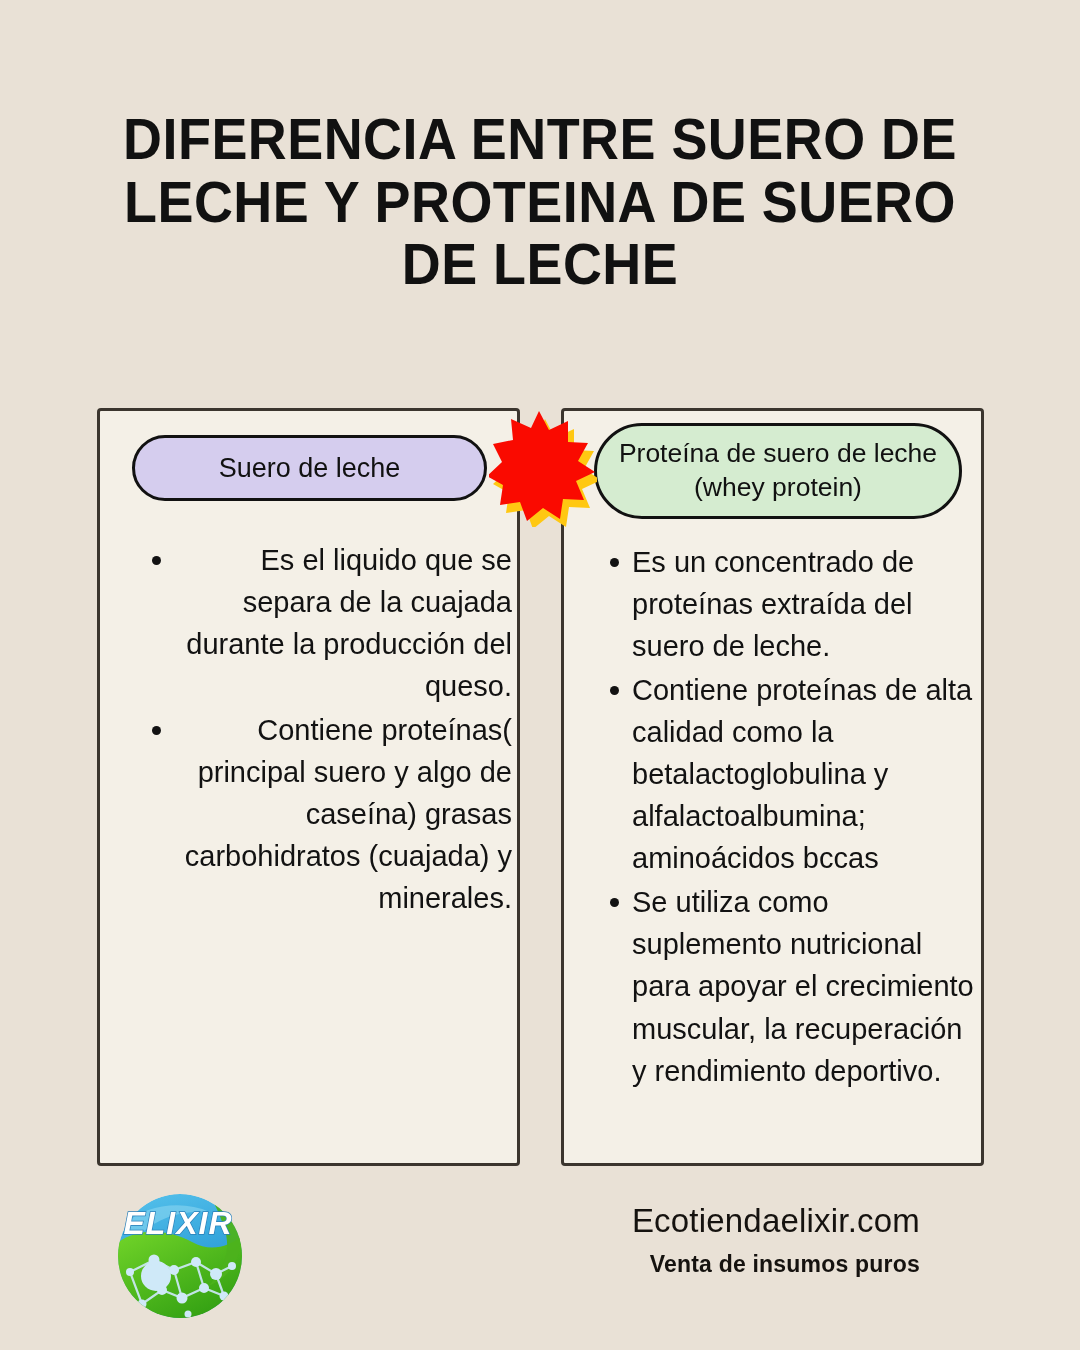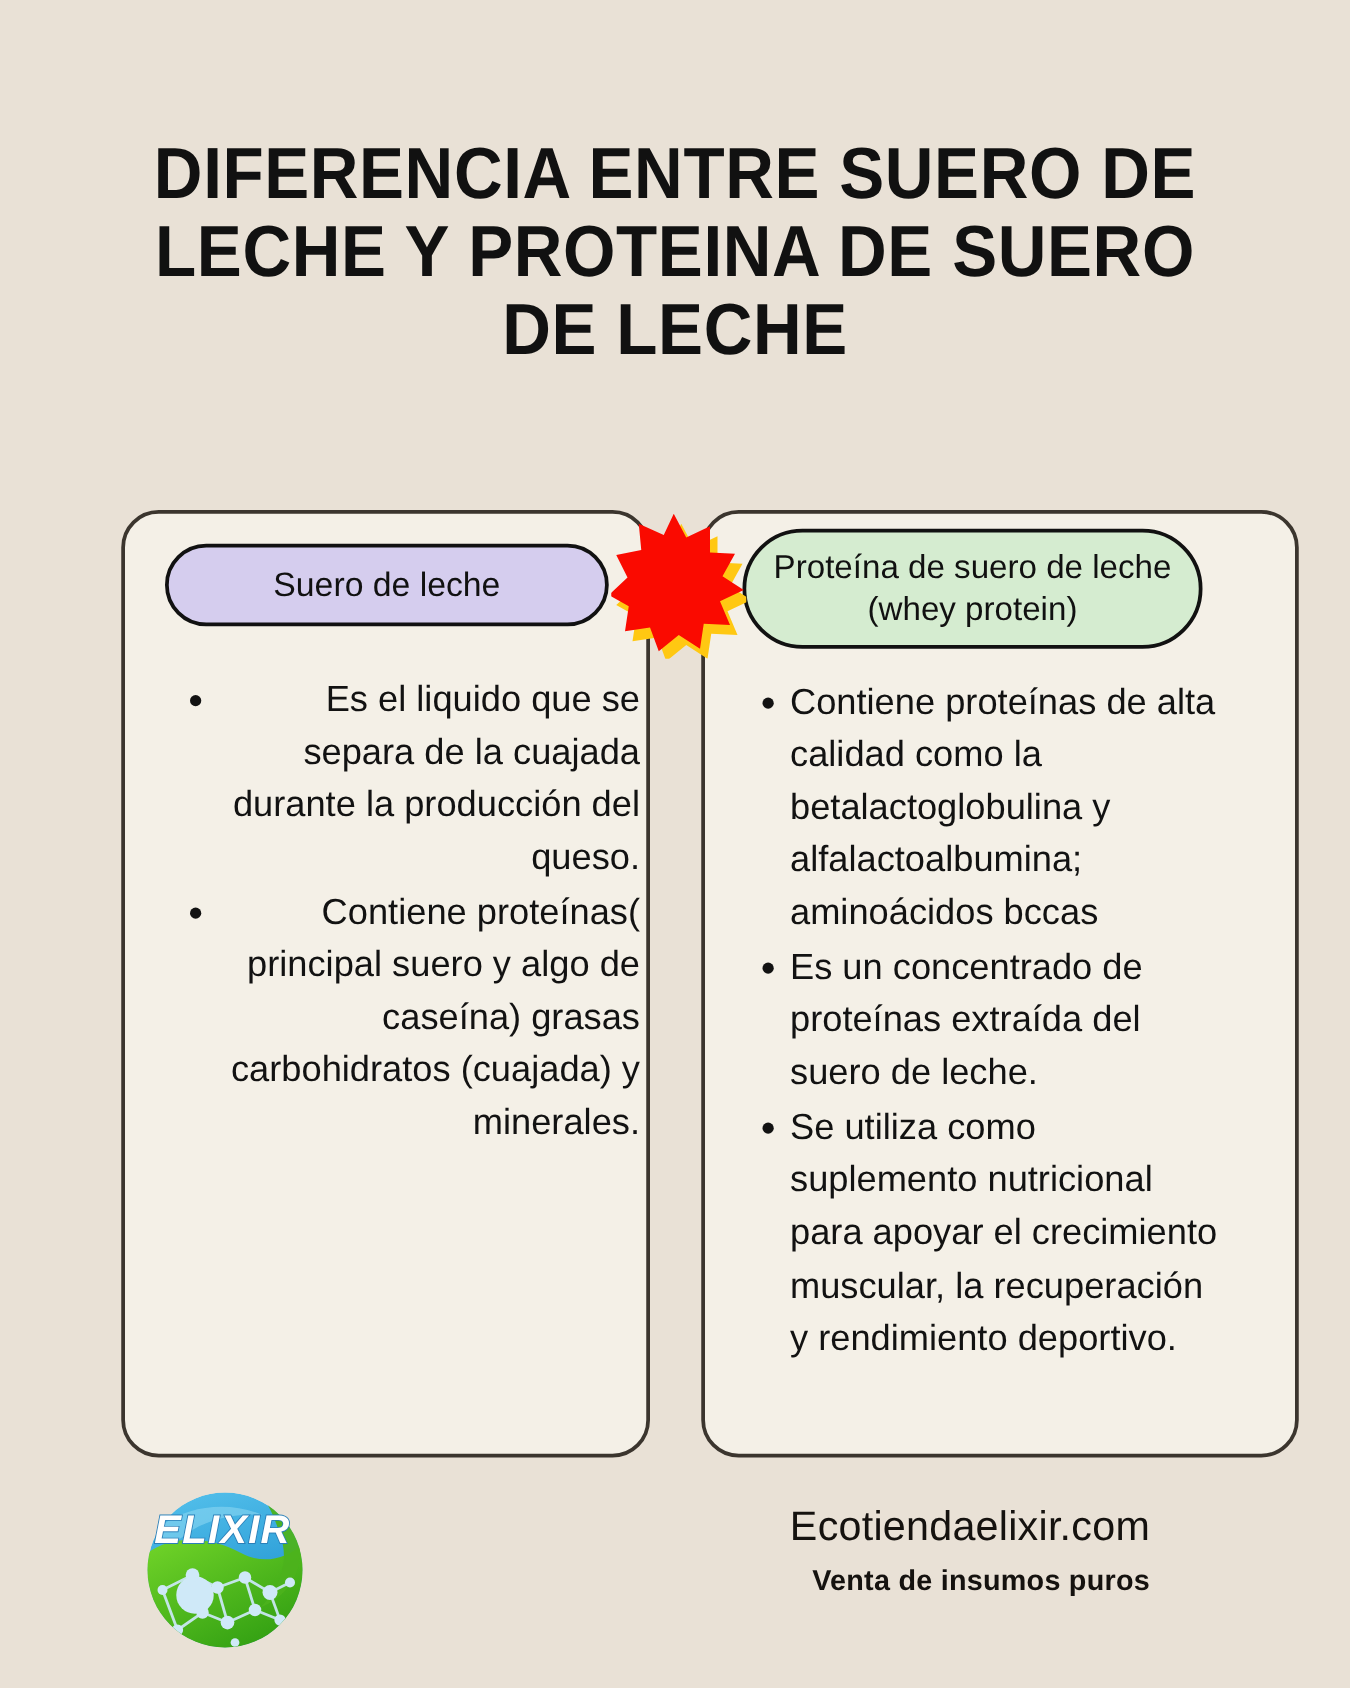--- a/index.html
+++ b/index.html
@@ -41,25 +41,25 @@
     width: 1080px;
     height: 760px;
   }
 
   .panel {
     position: absolute;
     top: 0;
     height: 758px;
     background: #f4f0e7;
     border: 3px solid #3b352e;
-    border-radius: 30px;
+    border-radius: 4px;
     box-sizing: border-box;
   }
   .panel-left  { left: 97px;  width: 423px; }
-  .panel-right { left: 561px; width: 478px; }
+  .panel-right { left: 561px; width: 423px; }
 
   
   .pill {
     position: absolute;
     box-sizing: border-box;
     border: 3px solid #111111;
     border-radius: 48px;
     display: flex;
     align-items: center;
     justify-content: center;
@@ -189,22 +189,22 @@
       <li>Es el liquido que se separa de la cuajada durante la producción del queso.</li>
       <li>Contiene proteínas( principal suero y algo de caseína) grasas carbohidratos (cuajada) y minerales.</li>
     </ul>
   </div>
 
   <div class="panel panel-right">
     <div class="pill pill-right">
       <span>Proteína de suero de leche (whey protein)</span>
     </div>
     <ul class="bullets bullets-right">
+      <li>Es un concentrado de proteínas extraída del suero de leche.</li>
       <li>Contiene proteínas de alta calidad como la betalactoglobulina y alfalactoalbumina; aminoácidos bccas</li>
-      <li>Es un concentrado de proteínas extraída del suero de leche.</li>
       <li>Se utiliza como suplemento nutricional para apoyar el crecimiento muscular, la recuperación y rendimiento deportivo.</li>
     </ul>
   </div>
 </div>
 
 <div class="vs-wrap">
   <svg width="108" height="118" viewBox="0 0 108 118">
     <polygon points="50,2 60,21 79,12 79,33 99,34 89,52 106,63 87,72 95,91 74,90 71,110 54,99 38,112 31,93 11,96 14,76 -2,67 13,53 4,35 24,31 22,10 42,19" fill="#ffc812" transform="translate(6,8)"></polygon>
     <polygon points="50,2 60,21 79,12 79,33 99,34 89,52 106,63 87,72 95,91 74,90 71,110 54,99 38,112 31,93 11,96 14,76 -2,67 13,53 4,35 24,31 22,10 42,19" fill="#fa0a00"></polygon>
   </svg>

